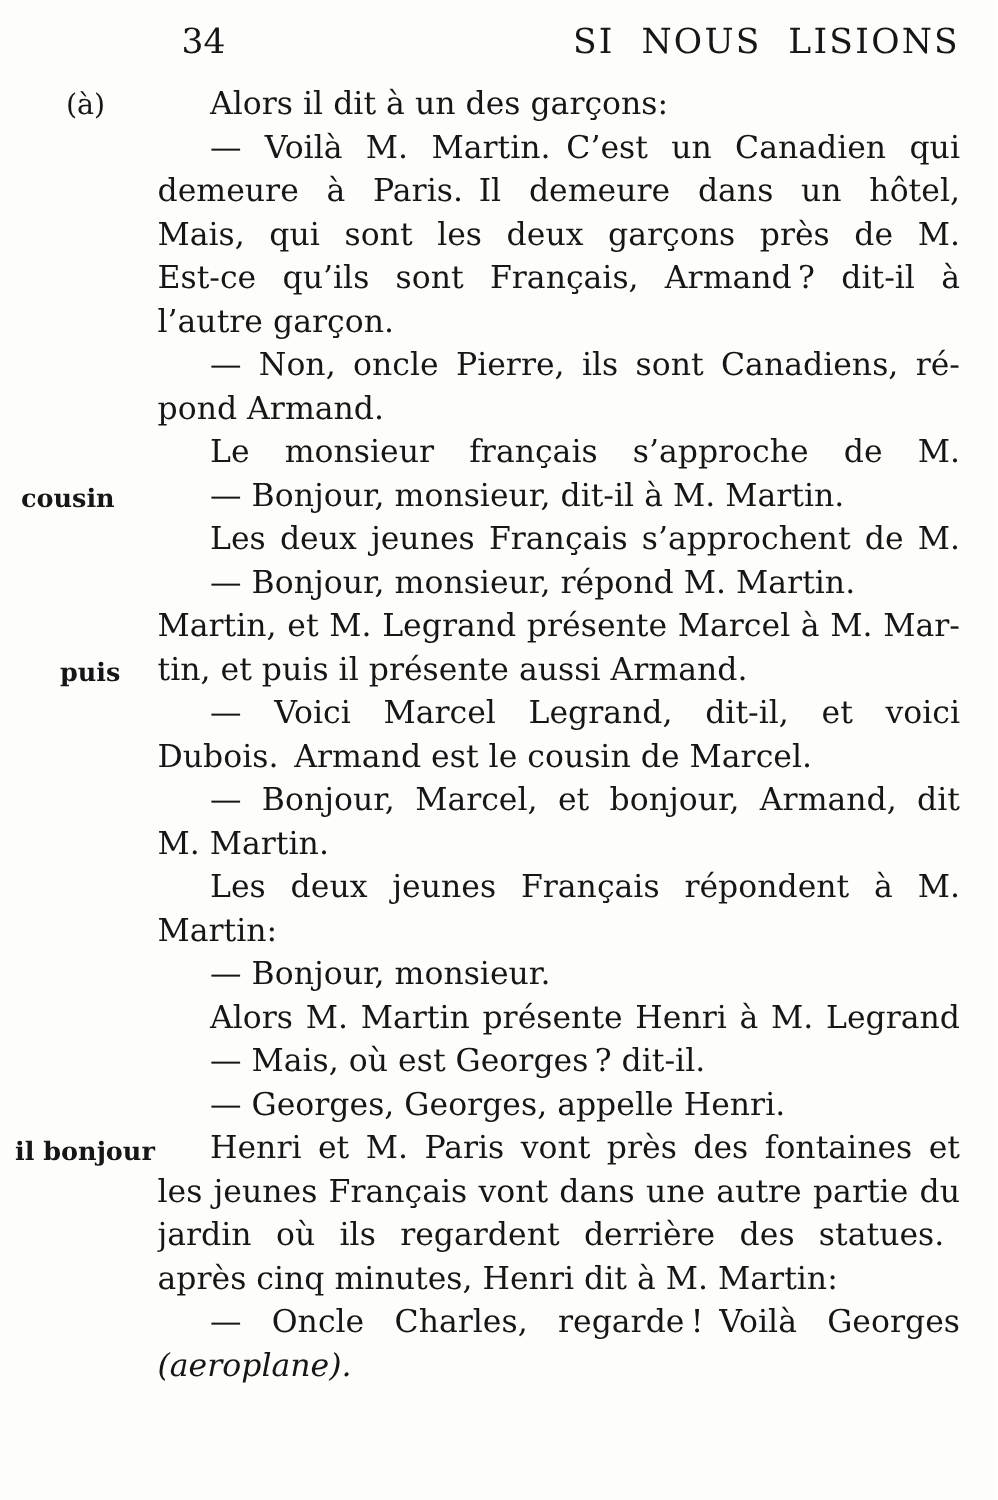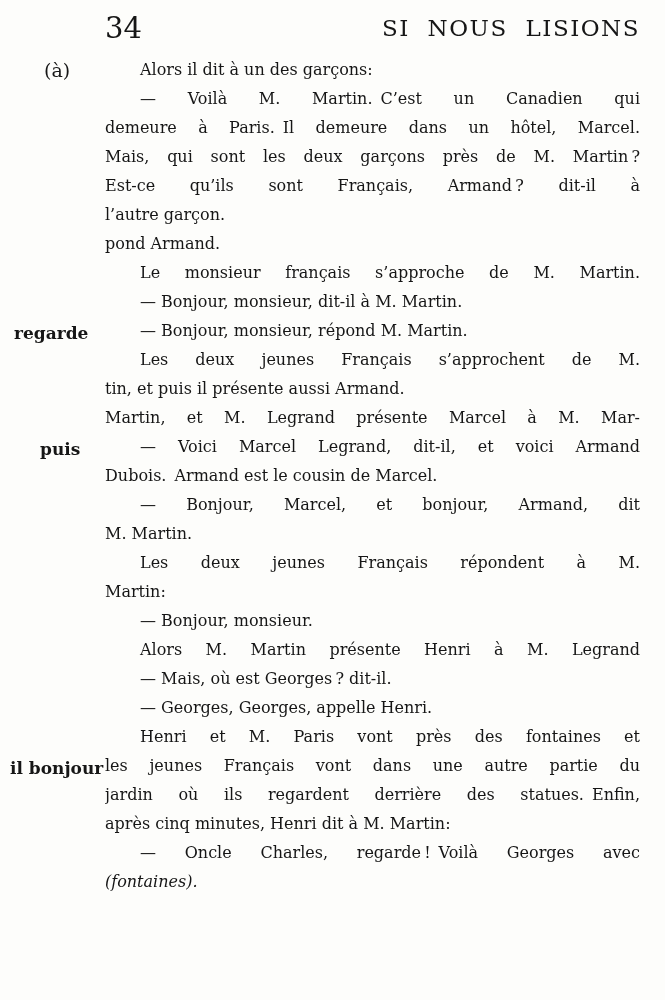--- a/index.html
+++ b/index.html
@@ -19,23 +19,23 @@
   
   .header {
     position: absolute;
     top: 14px;
     left: 105px;
     width: 535px;
     height: 28px;
   }
   .pagenum {
     position: absolute;
-    left: 0;
+    left: 16px;
     top: 0;
-    font-size: 29px;
+    font-size: 23px;
     line-height: 28px;
   }
   .running-title {
     position: absolute;
     left: 0;
     right: 0;
     top: 0;
     text-align: right;
     font-size: 23px;
     line-height: 28px;
@@ -46,21 +46,21 @@
   
   .text-block {
     position: absolute;
     left: 105px;
     top: 55px;
     width: 535px;
   }
   .line {
     height: 29px;
     line-height: 29px;
-    font-size: 16px;
+    font-size: 21px;
     overflow: hidden;
     white-space: normal;
   }
   .line.indent { padding-left: 35px; }
   .line.justify { text-align: justify; text-align-last: justify; }
   .line.justify::after { content: ""; display: inline-block; width: 100%; height: 0; }
   .line.italic { font-style: italic; }
   
   .mn {
     position: absolute;
@@ -79,50 +79,51 @@
 
 <div class="page">
 
   <div class="header">
     <span class="pagenum">34</span>
     <span class="running-title">SI NOUS LISIONS</span>
   </div>
 
   <div>
     <div class="mn mn-a">(à)</div>
-    <div class="mn mn-b">regarde</div>
+    <div class="mn mn-b">cousin</div>
     <div class="mn mn-c">puis</div>
     <div class="mn mn-d">il bonjour</div>
   </div>
 
   <div class="text-block" id="text-block">
       <div class="line indent">Alors il dit à un des garçons:</div>
       <div class="line indent justify">— Voilà M. Martin. C’est un Canadien qui</div>
       <div class="line justify">demeure à Paris. Il demeure dans un hôtel, Marcel.</div>
       <div class="line justify">Mais, qui sont les deux garçons près de M. Martin ?</div>
       <div class="line justify">Est-ce qu’ils sont Français, Armand ? dit-il à</div>
       <div class="line">l’autre garçon.</div>
+      <div class="line indent justify">— Non, oncle Pierre, ils sont Canadiens, ré-</div>
       <div class="line">pond Armand.</div>
       <div class="line indent justify">Le monsieur français s’approche de M. Martin.</div>
       <div class="line indent">— Bonjour, monsieur, dit-il à M. Martin.</div>
+      <div class="line indent justify">Les deux jeunes Français s’approchent de M.</div>
       <div class="line indent">— Bonjour, monsieur, répond M. Martin.</div>
-      <div class="line indent justify">Les deux jeunes Français s’approchent de M.</div>
+      <div class="line justify">Martin, et M. Legrand présente Marcel à M. Mar-</div>
       <div class="line">tin, et puis il présente aussi Armand.</div>
-      <div class="line justify">Martin, et M. Legrand présente Marcel à M. Mar-</div>
       <div class="line indent justify">— Voici Marcel Legrand, dit-il, et voici Armand</div>
       <div class="line">Dubois. Armand est le cousin de Marcel.</div>
       <div class="line indent justify">— Bonjour, Marcel, et bonjour, Armand, dit</div>
       <div class="line">M. Martin.</div>
       <div class="line indent justify">Les deux jeunes Français répondent à M.</div>
       <div class="line">Martin:</div>
       <div class="line indent">— Bonjour, monsieur.</div>
       <div class="line indent justify">Alors M. Martin présente Henri à M. Legrand</div>
       <div class="line indent">— Mais, où est Georges ? dit-il.</div>
       <div class="line indent">— Georges, Georges, appelle Henri.</div>
       <div class="line indent justify">Henri et M. Paris vont près des fontaines et</div>
       <div class="line justify">les jeunes Français vont dans une autre partie du</div>
       <div class="line justify">jardin où ils regardent derrière des statues. Enfin,</div>
       <div class="line">après cinq minutes, Henri dit à M. Martin:</div>
       <div class="line indent justify">— Oncle Charles, regarde ! Voilà Georges avec</div>
-      <div class="line italic">(fontaines).</div>
+      <div class="line italic">(aeroplane).</div>
     </div>
 
 </div>
 
 </body></html>

